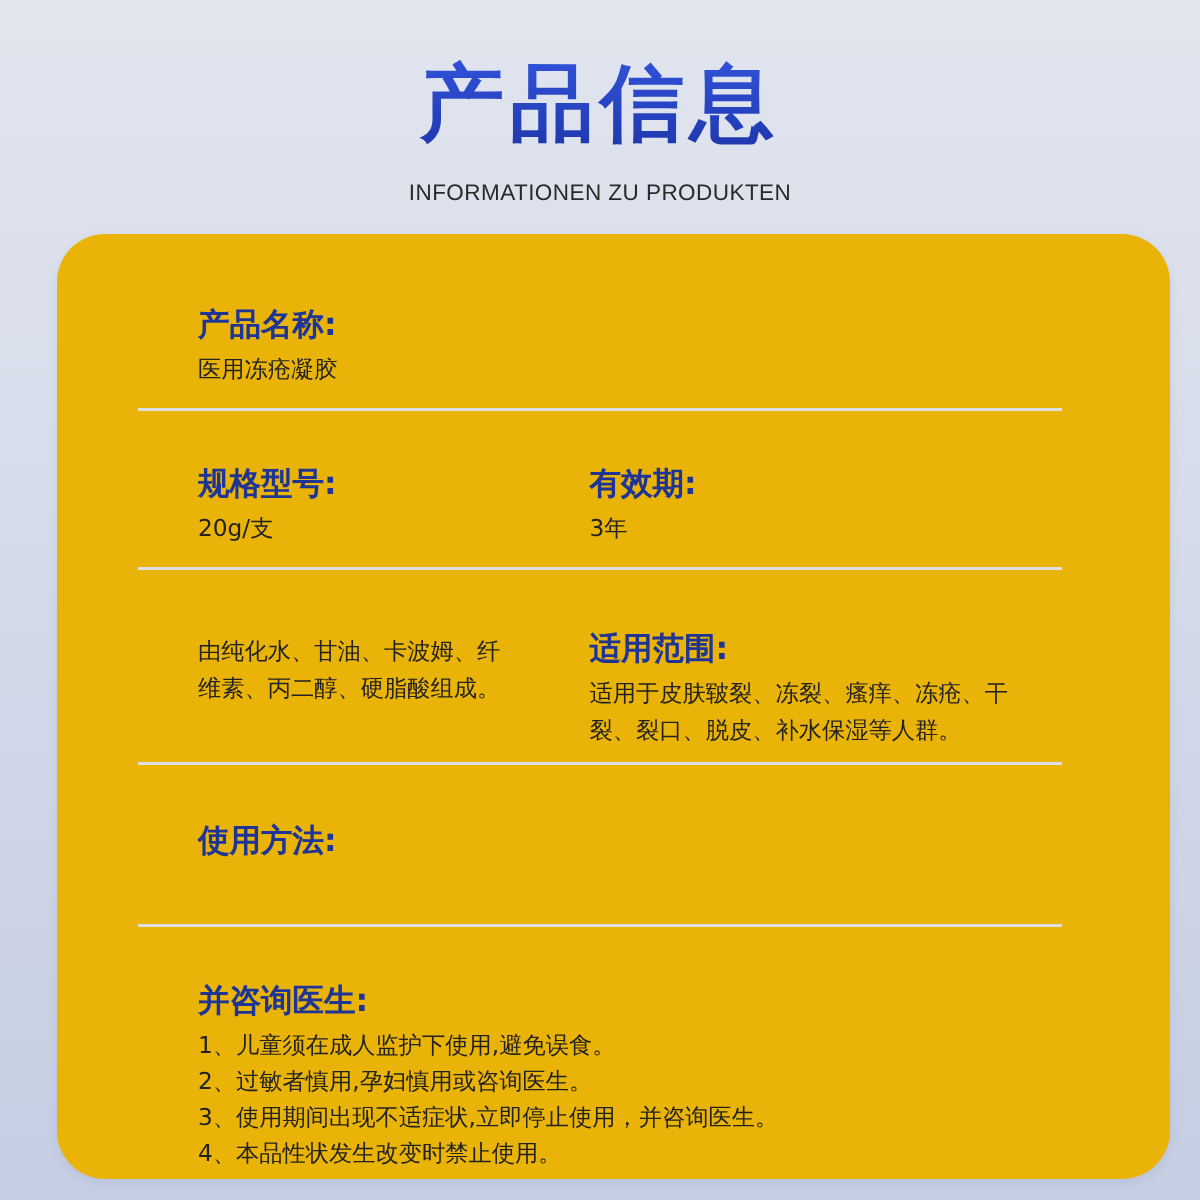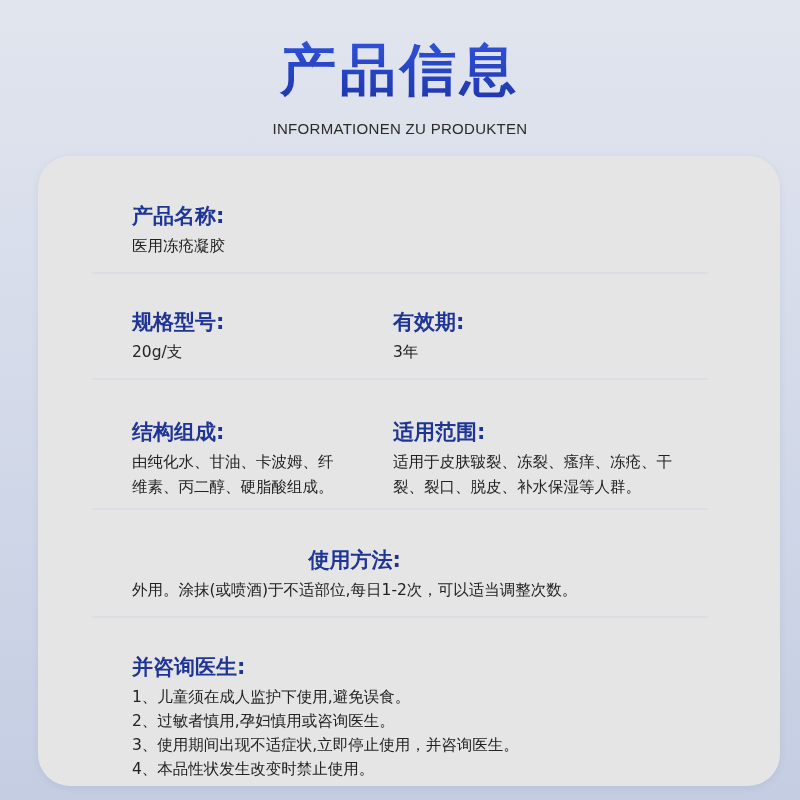--- a/index.html
+++ b/index.html
@@ -22,21 +22,21 @@
     -webkit-text-fill-color: transparent;
     line-height: 80px;
   }
   .subtitle {
     position: absolute; left: 0; right: 0; top: 120px;
     font-family: "Liberation Sans", sans-serif;
     font-size: 15px; color: #2a2a2a; letter-spacing: 0.3px;
   }
   .card {
     position: absolute; left: 38px; top: 156px; width: 742px; height: 630px;
-    background: #e5e5e5; border-radius: 32px;
+    background: #eab308; border-radius: 32px;
     box-shadow: 0 2px 6px rgba(120,130,160,0.15);
   }
   .section { position: absolute; left: 0; width: 742px; }
   .col { position: absolute; top: 0; }
   .label {
     font-size: 21px; font-weight: bold; color: #1e3596; line-height: 28px;
     white-space: nowrap;
   }
   .value {
     font-size: 15.5px; color: #222; line-height: 25px; margin-top: 4px;
@@ -72,40 +72,38 @@
     </div>
     <div class="col" style="left:355px;">
       <div class="label">有效期:</div>
       <div class="value">3年</div>
     </div>
   </div>
   <div class="divider" style="top:222px;"></div>
 
   <div class="section" style="top:262px;">
     <div class="col" style="left:94px;">
-      <div class="label">结构组成:</div>
       <div class="value">
         <div>由纯化水、甘油、卡波姆、纤</div>
         <div>维素、丙二醇、硬脂酸组成。</div>
       </div>
     </div>
     <div class="col" style="left:355px;">
       <div class="label">适用范围:</div>
       <div class="value">
         <div>适用于皮肤皲裂、冻裂、瘙痒、冻疮、干</div>
         <div>裂、裂口、脱皮、补水保湿等人群。</div>
       </div>
     </div>
   </div>
   <div class="divider" style="top:352px;"></div>
 
   <div class="section" style="top:390px;">
     <div class="col" style="left:94px;text-align:center;">
       <div class="label">使用方法:</div>
-      <div class="value">外用。涂抹(或喷酒)于不适部位,每日1-2次，可以适当调整次数。</div>
     </div>
   </div>
   <div class="divider" style="top:460px;"></div>
 
   <div class="section notes" style="top:497px;">
     <div class="col" style="left:94px;">
       <div class="label">并咨询医生:</div>
       <div class="value">
         <p>1、儿童须在成人监护下使用,避免误食。</p>
         <p>2、过敏者慎用,孕妇慎用或咨询医生。</p>

